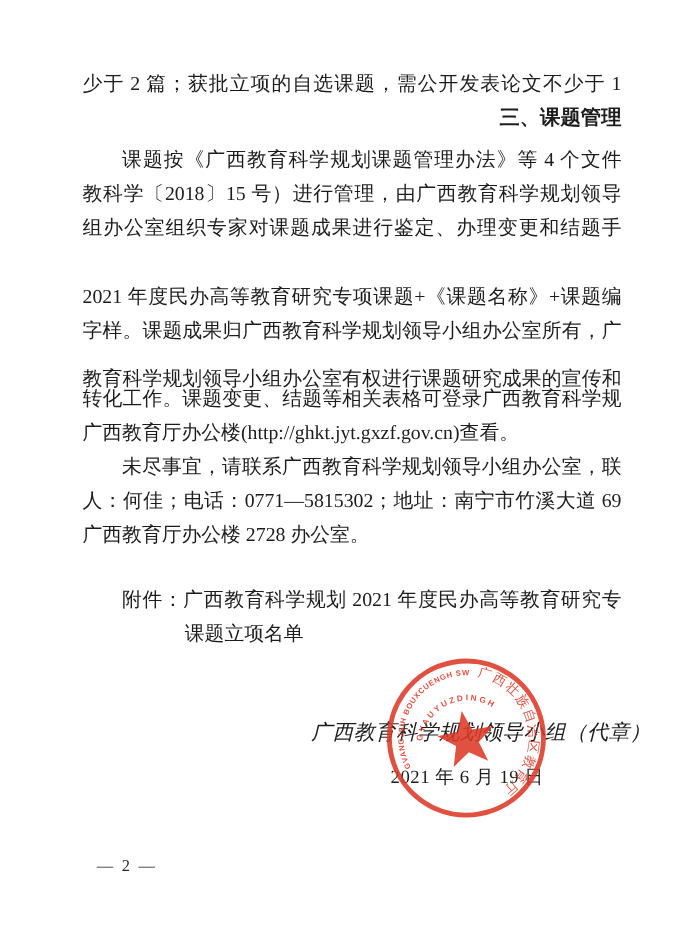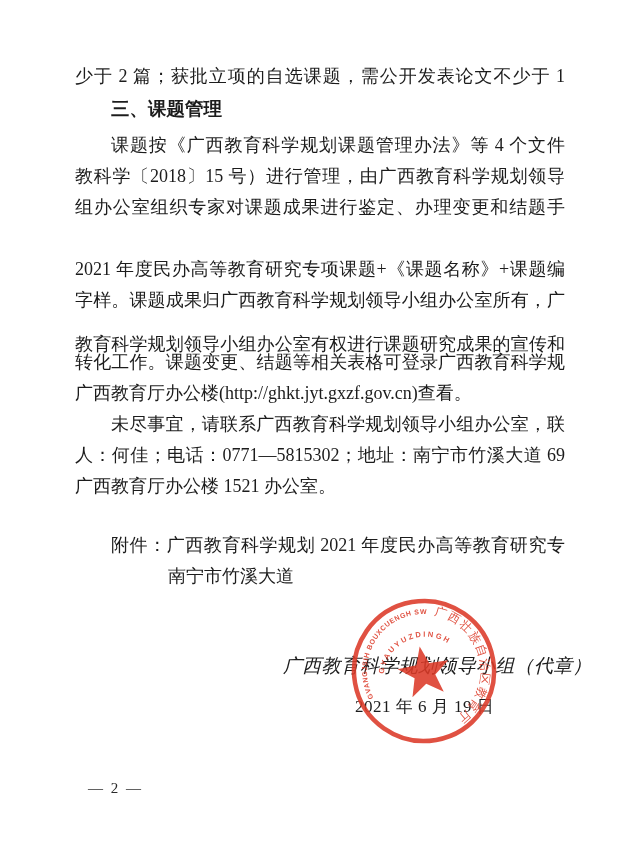--- a/index.html
+++ b/index.html
@@ -23,23 +23,24 @@
     overflow: hidden;
   }
   .just {
     text-align: justify;
     text-align-last: justify;
     text-justify: inter-character;
   }
   .indent { padding-left: 36px; }
   .indent2 { padding-left: 93px; }
   .heading {
-    font-family: Liberation Sans, sans-serif;
+    font-family: Liberation Mono, monospace;
     font-weight: bold;
     font-size: 18.5px;
+    text-align: right;
   }
   .nowrap { white-space: nowrap; width: auto; }
   .signature {
     position: absolute;
     left: 283px;
     top: 653px;
     font-size: 19px;
     white-space: nowrap;
     letter-spacing: 0.3px;
     font-style: italic;
@@ -89,24 +90,24 @@
   <div class="line just" style="top:164px">教科学〔2018〕15 号）进行管理，由广西教育科学规划领导小</div>
   <div class="line just" style="top:195px">组办公室组织专家对课题成果进行鉴定、办理变更和结题手续。</div>
   <div class="line just" style="top:257px">2021 年度民办高等教育研究专项课题+《课题名称》+课题编号”</div>
   <div class="line just" style="top:288px">字样。课题成果归广西教育科学规划领导小组办公室所有，广西</div>
   <div class="line just" style="top:332px">教育科学规划领导小组办公室有权进行课题研究成果的宣传和</div>
   <div class="line just" style="top:350px">转化工作。课题变更、结题等相关表格可登录广西教育科学规划</div>
   <div class="line nowrap" style="top:381px">广西教育厅办公楼(http://ghkt.jyt.gxzf.gov.cn)查看。</div>
 
   <div class="line just indent" style="top:412px">未尽事宜，请联系广西教育科学规划领导小组办公室，联系</div>
   <div class="line just" style="top:443px">人：何佳；电话：0771—5815302；地址：南宁市竹溪大道 69 号</div>
-  <div class="line nowrap" style="top:474px">广西教育厅办公楼 1521 办公室。</div>
+  <div class="line nowrap" style="top:474px">广西教育厅办公楼 2728 办公室。</div>
 
   <div class="line just indent" style="top:533px">附件：广西教育科学规划 2021 年度民办高等教育研究专项</div>
-  <div class="line nowrap indent2" style="top:564px">南宁市竹溪大道</div>
+  <div class="line nowrap indent2" style="top:564px">课题立项名单</div>
 
   <div class="signature">广西教育科学规划领导小组（代章）</div>
   <div class="dateline">2021 年 6 月 19 日</div>
 
   <svg class="seal" viewBox="0 0 152 152">
     <defs>
       <path id="arcOuterLeft" d="M 22.4,95.5 A 57,57 0 0 1 90.8,20.9" fill="none"></path>
       <path id="arcOuterRight" d="M 95.5,22.4 A 57,57 0 0 1 100.1,127.7" fill="none"></path>
       <path id="arcInner" d="M 34.2,79.7 A 42,42 0 0 1 117.8,79.7" fill="none"></path>
     </defs>

